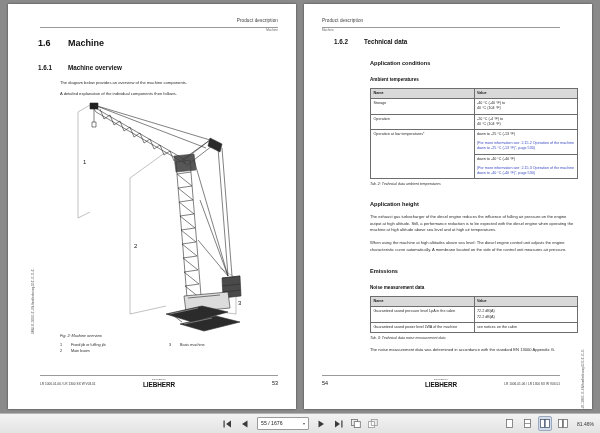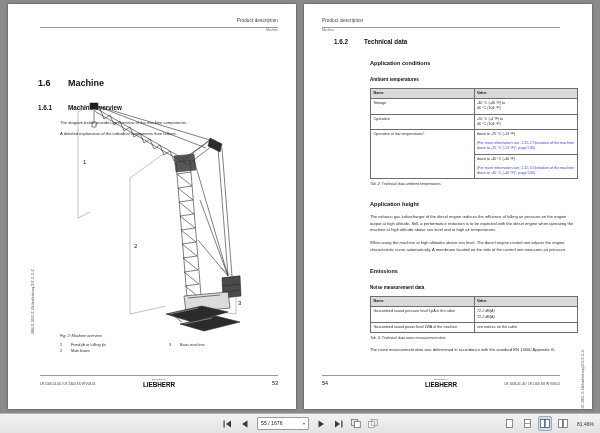--- a/index.html
+++ b/index.html
@@ -81,21 +81,21 @@
   .h4{
     font-size:4.6px;font-weight:bold;color:#111;
   }
   .para{
     font-size:4.1px;color:#2c2c2c;line-height:6.4px;
     text-align:left;
   }
 
   
   .lp-body{position:absolute;left:52px;right:20px;top:34px;}
-  .lp-h1{margin-left:-22px;margin-top:40px;}
+  .lp-h1{margin-left:-22px;}
   .lp-h2{margin-left:-22px;margin-top:16px;}
   .lp-p{margin-top:9px;}
   .lp-p2{margin-top:5px;}
 
   .figwrap{
     position:absolute;left:62px;top:96px;width:180px;height:232px;
   }
   .figcap{
     position:absolute;left:52px;top:330px;
     font-size:3.8px;font-style:italic;color:#2c2c2c;

